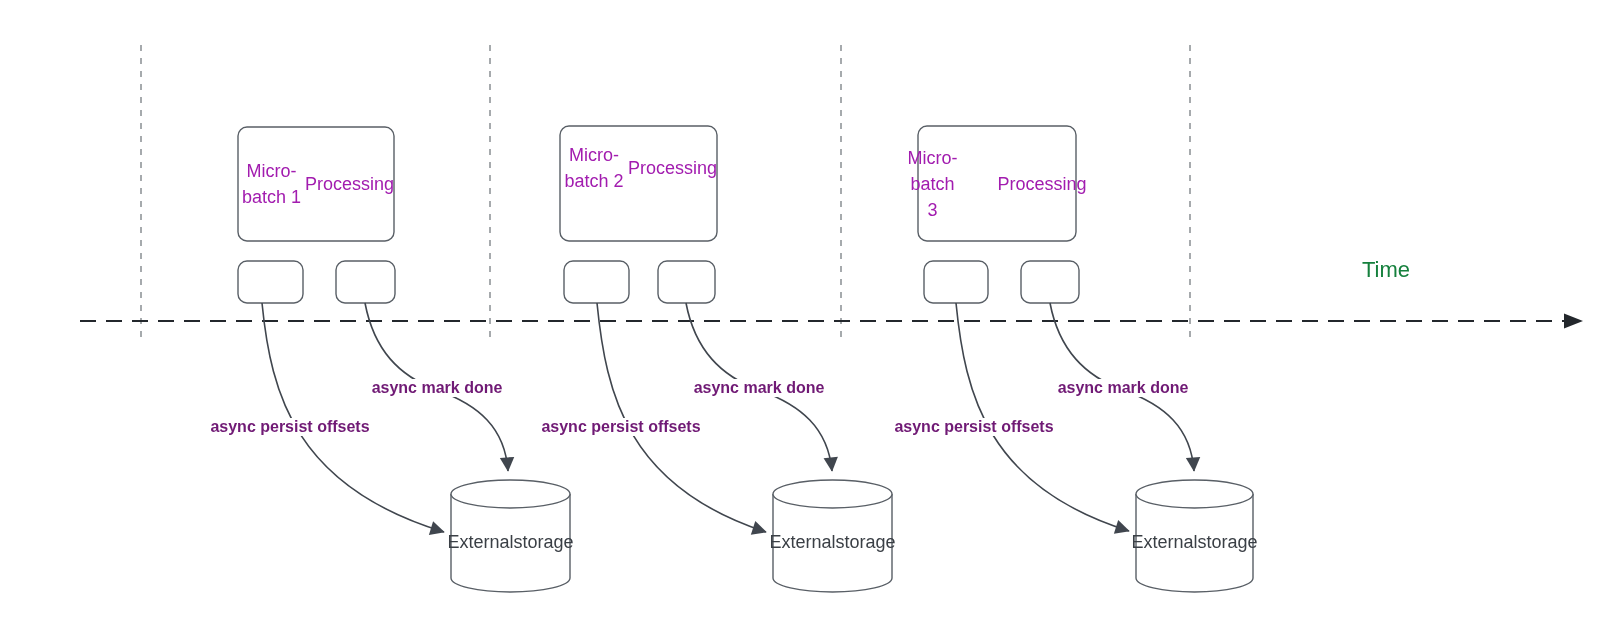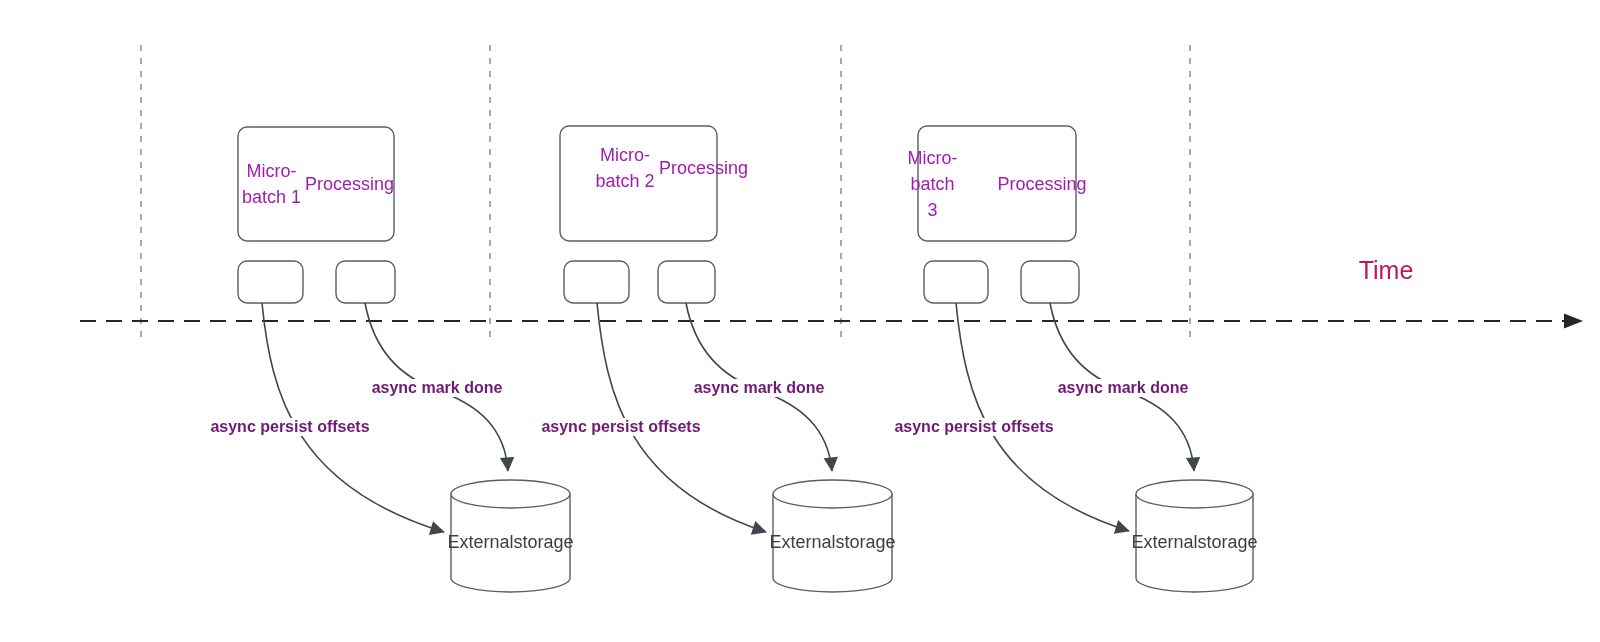--- a/index.html
+++ b/index.html
@@ -41,22 +41,22 @@
     background: #ffffff;
     padding: 0 3px;
     font-size: 16px;
     font-weight: 700;
     color: #701a75;
     white-space: nowrap;
   }
   .time-label {
     position: absolute;
     transform: translate(-50%, -50%);
-    font-size: 25px;
-    color: #be185d;
+    font-size: 22px;
+    color: #15803d;
     white-space: nowrap;
   }
 </style>
 </head>
 <body>
 
 <div class="canvas">
 
   <svg class="layer" width="1600" height="642" viewBox="0 0 1600 642">
     <defs>
@@ -95,21 +95,21 @@
     <path d="M 956 303 C 965 395, 988 487, 1129 531" fill="none" stroke="#40464e" stroke-width="1.6" marker-end="url(#arr)"></path>
     <path d="M 1050 303 C 1059 350, 1085 376, 1123 390 C 1165 405, 1191 428, 1194 471" fill="none" stroke="#40464e" stroke-width="1.6" marker-end="url(#arr)"></path>
     <path d="M 1136 494 V 578 A 58.5 14 0 0 0 1253 578 V 494" fill="#ffffff" stroke="#595f66" stroke-width="1.4"></path>
     <ellipse cx="1194.5" cy="494" rx="58.5" ry="14" fill="#ffffff" stroke="#595f66" stroke-width="1.4"></ellipse>
   </svg>
 
   <div class="node-label" style="left:238px; top:127px; width:156px; height:114px;">
     <span>Micro-batch 1</span>
     <span>Processing</span>
   </div>
-  <div class="node-label" style="left:560px; top:126px; width:157px; height:84px;padding-left:31px;">
+  <div class="node-label" style="left:560px; top:126px; width:157px; height:84px;">
     <span>Micro-batch 2</span>
     <span>Processing</span>
   </div>
   <div class="node-label" style="left:918px; top:126px; width:158px; height:115px;gap:40px;">
     <span>Micro-batch 3</span>
     <span>Processing</span>
   </div>
 
   <div class="edge-label" style="left:290px; top:427px;">async persist offsets</div>
   <div class="edge-label" style="left:437px; top:388px;">async mark done</div>

